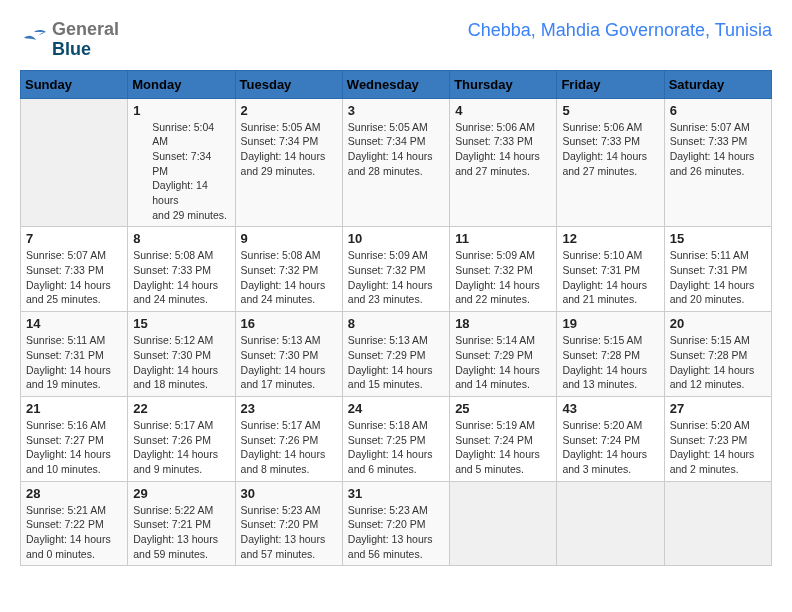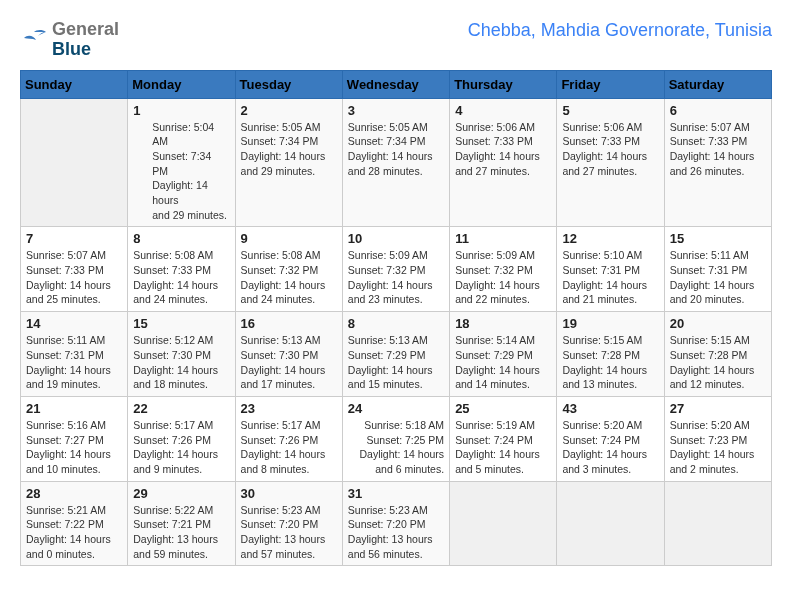--- a/index.html
+++ b/index.html
@@ -290,21 +290,21 @@
         </td>
         <td>
           <span class="day-num">23</span>
           <div class="day-info" style="white-space: pre-line;">Sunrise: 5:17 AM
 Sunset: 7:26 PM
 Daylight: 14 hours
 and 8 minutes.</div>
         </td>
         <td>
           <span class="day-num">24</span>
-          <div class="day-info" style="white-space: pre-line; text-align: right;">Sunrise: 5:18 AM
+          <div class="day-info" style="white-space: pre-line;">Sunrise: 5:18 AM
 Sunset: 7:25 PM
 Daylight: 14 hours
 and 6 minutes.</div>
         </td>
         <td>
           <span class="day-num">25</span>
           <div class="day-info" style="white-space: pre-line;">Sunrise: 5:19 AM
 Sunset: 7:24 PM
 Daylight: 14 hours
 and 5 minutes.</div>

